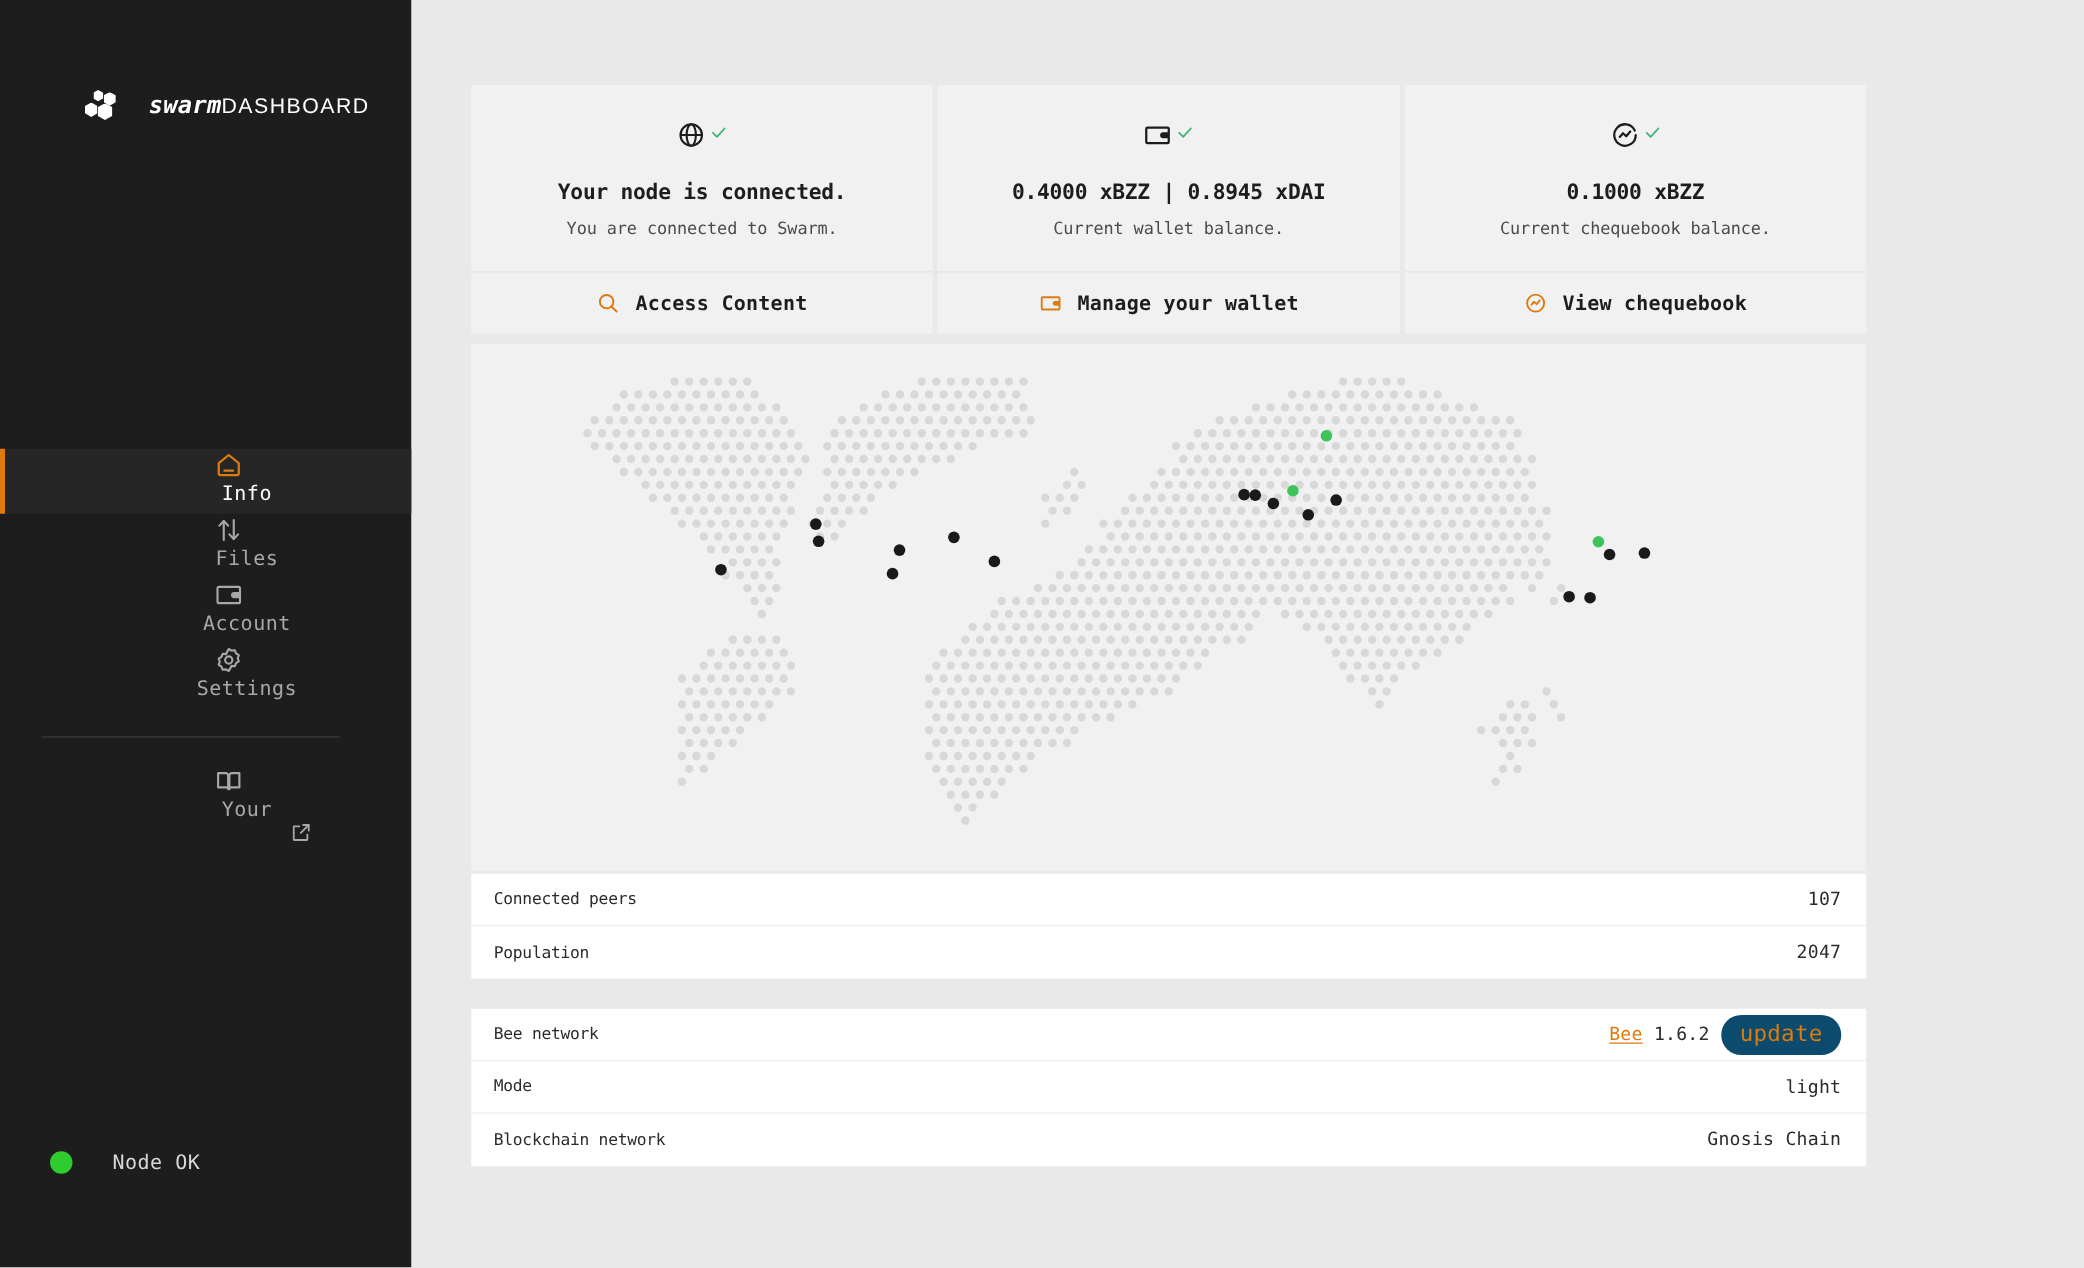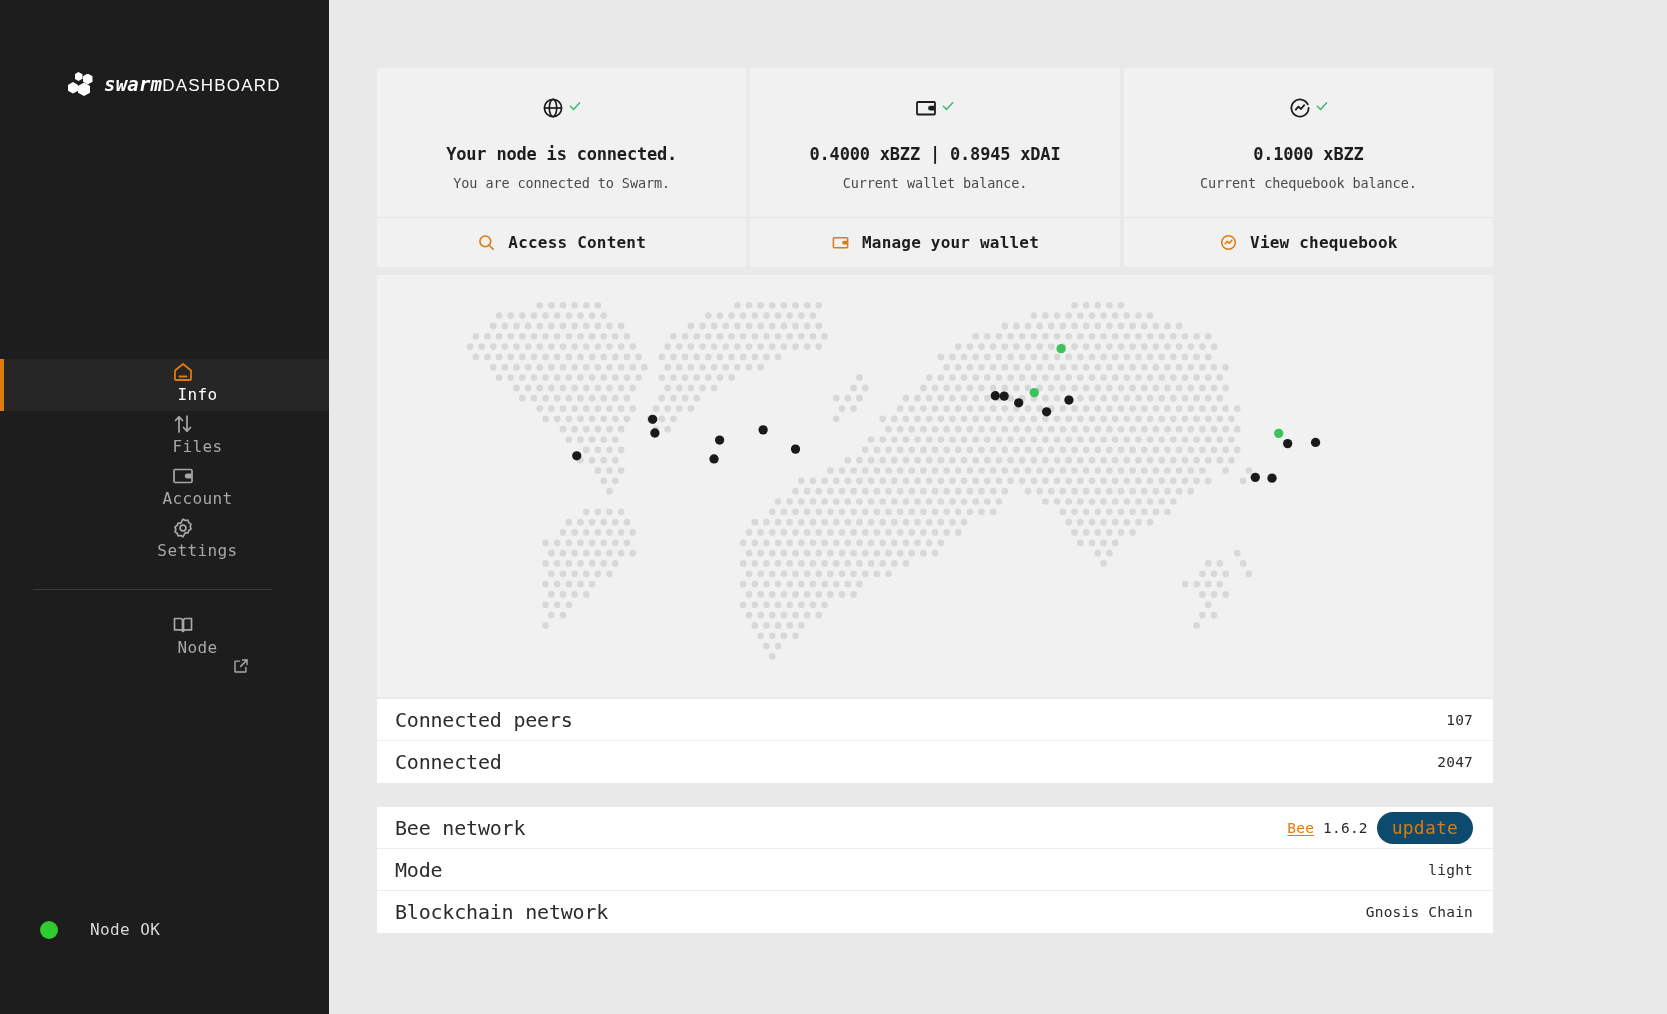--- a/index.html
+++ b/index.html
@@ -25,21 +25,21 @@
     background: #1d1d1d;
     display: flex;
     flex-direction: column;
     flex-shrink: 0;
     position: relative;
   }
 
   .brand {
     display: flex;
     align-items: center;
-    gap: 10px;
+    gap: 25px;
     padding: 72px 0 0 68px;
   }
   .brand-logo { width: 26px; height: 24px; position: relative; flex-shrink: 0; }
   .hexdot {
     position: absolute;
     width: 11px; height: 12.5px;
     background: #ffffff;
     clip-path: polygon(50% 0%, 100% 25%, 100% 75%, 50% 100%, 0% 75%, 0% 25%);
   }
   .hexdot.h1 { left: 6.5px;  top: 0px;   width: 8px; height: 9px; }
@@ -196,21 +196,21 @@
     background: #ffffff;
     height: 42px;
     display: flex;
     align-items: center;
     justify-content: space-between;
     padding: 0 20px 0 18px;
     border-bottom: 1px solid #ededed;
   }
   .info-row:last-child { border-bottom: none; }
   .row-label {
-    font-size: 20px;
+    font-size: 13px;
     color: #2b2b2b;
     letter-spacing: -0.2px;
     font-family: "DejaVu Sans Mono", "Liberation Mono", monospace;
   }
   .row-value {
     font-size: 14.5px;
     color: #2b2b2b;
     letter-spacing: 0.2px;
     display: flex;
     align-items: center;
@@ -299,21 +299,21 @@
 
       <div class="nav-divider"></div>
 
       <div class="nav-item docs">
         <span class="nav-icon">
           <svg width="24" height="24" viewBox="0 0 24 24" fill="none" stroke="#a8a8a8" stroke-width="1.7" stroke-linejoin="round">
             <path d="M3.5 5.5h6.2a1.8 1.8 0 0 1 1.8 1.8v11a1.4 1.4 0 0 0-1.4-1.4H3.5z"></path>
             <path d="M20.5 5.5h-6.2a1.8 1.8 0 0 0-1.8 1.8v11a1.4 1.4 0 0 1 1.4-1.4h6.6z"></path>
           </svg>
         </span>
-        <span class="nav-label">Node</span>
+        <span class="nav-label">Your</span>
         <span class="ext-icon">
           <svg width="18" height="18" viewBox="0 0 24 24" fill="none" stroke="#a8a8a8" stroke-width="1.9" stroke-linecap="round" stroke-linejoin="round">
             <path d="M14 4h6v6"></path>
               <path d="M20 4 11.5 12.5"></path>
             <path d="M18.5 14v5.5a.5.5 0 0 1-.5.5H4.5a.5.5 0 0 1-.5-.5V6a.5.5 0 0 1 .5-.5H10"></path>
           </svg>
         </span>
       </div>
 
     </nav>
@@ -1531,21 +1531,21 @@
           <circle cx="962.40" cy="202.56" r="5" fill="#1a1a1a"></circle>
         </svg>
     </section>
 
     <section class="rows-group">
       <div class="info-row">
         <span class="row-label">Connected peers</span>
         <span class="row-value">107</span>
       </div>
       <div class="info-row">
-        <span class="row-label">Connected</span>
+        <span class="row-label">Population</span>
         <span class="row-value">2047</span>
       </div>
     </section>
 
     <div class="rows-gap"></div>
 
     <section class="rows-group">
       <div class="info-row">
         <span class="row-label">Bee network</span>
         <span class="row-value">

